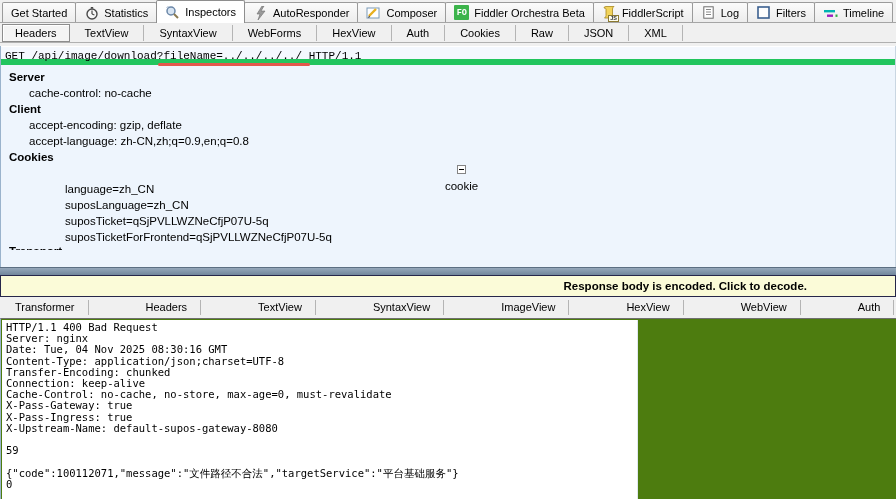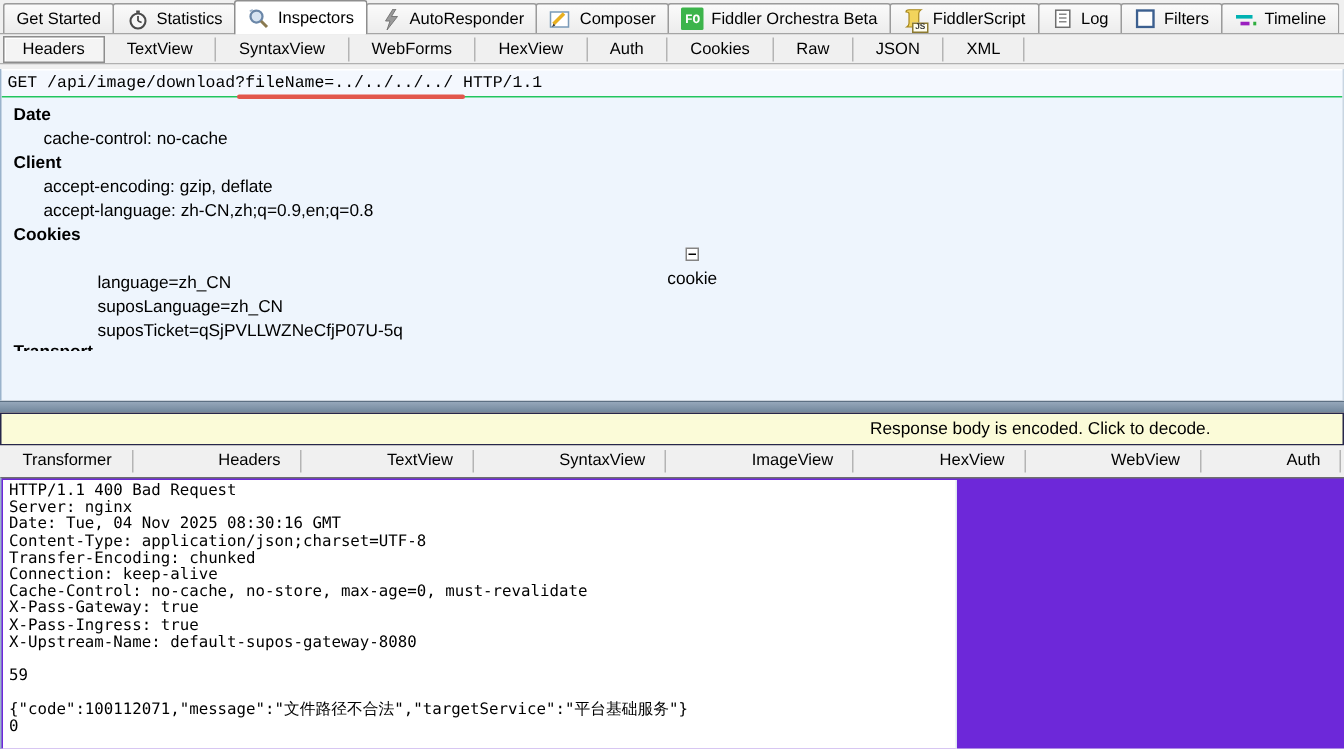--- a/index.html
+++ b/index.html
@@ -36,21 +36,21 @@
           border-right:1px solid #b4b4b4; white-space:nowrap; cursor:default; }
   .stab.sel { border:1px solid #8d8d8d; background:#f4f4f4; height:18px;
               line-height:17px; box-shadow:inset 1px 1px 0 #ffffff; padding:0 12px; }
   .gap3 { height:3px; background:#f0f0f0; }
 
   
   .reqpanel { height:221px; background:#eef5fd; border-left:1px solid #9ab3cc;
               border-right:1px solid #c9d6e2; position:relative; overflow:hidden; }
   .ptitle { height:16px; background:linear-gradient(#a8a9aa,#969798); color:#fff;
             font-weight:bold; font-size:11.5px; line-height:16px; padding-left:6px; }
-  .reqline { height:19px; background:#f4f8fe; border-bottom:1px solid #22c55e;
+  .reqline { height:19px; background:#f4f8fe; border-bottom:6px solid #22c55e;
              border-top:1px solid #ffffff; font-family:"Liberation Mono", monospace;
              font-size:11px; line-height:18px; padding-left:4px; position:relative;
              white-space:pre; }
   .red-underline { position:absolute; left:157px; top:16px; width:152px; height:3px;
                    border-radius:2px; background:#e2574c; }
   .tree { padding-top:4px; font-size:11.5px; }
   .sec   { font-weight:bold; padding-left:8px;  height:16px; line-height:16px; }
   .itm   { padding-left:28px; height:16px; line-height:16px; }
   .child { padding-left:64px; height:16px; line-height:16px; }
   .node  { padding-left:27px; height:16px; display:flex; align-items:center; gap:6px;flex-direction:column; }
@@ -59,33 +59,33 @@
   .minusbox::after { content:""; position:absolute; left:1px; right:1px; top:3px;
                      height:1px; background:#000; }
   .clipped { height:5px; overflow:hidden; font-weight:bold; padding-left:8px;
              font-size:11.5px; line-height:12px; }
 
   
   .splitter { height:8px; background:linear-gradient(#95a7ba,#71869b);
               border-top:1px solid #5c6f82; cursor:ns-resize; }
   .banner { height:22px; background:#fbfbd8; border:1px solid #26264a;
             display:flex; align-items:center; justify-content:flex-end;
-            padding-right:88px; font-size:11.5px; cursor:pointer; }
+            padding-right:88px; font-size:11.5px; cursor:pointer;font-weight:bold; }
 
   
   .row3 { height:21px; display:flex; align-items:center; padding-left:2px;
           background:#f0f0f0;gap:44px; }
   .rtab { font-size:11px; padding:0 13px; height:15px; line-height:15px;
           border-right:1px solid #b4b4b4; white-space:nowrap; cursor:default; }
   .rtab.sel { border:1px solid #8a8a8a; height:19px; line-height:18px;
               outline:1px dotted #666; outline-offset:-4px; padding:0 11px;
               background:#f2f2f2; }
 
   
-  .resppanel { height:182px; position:relative; background:#6d28d9;
+  .resppanel { height:182px; position:relative; background:#4d7c0f;
                border-top:1px solid #6f6f6f; border-left:1px solid #9ab3cc; }
   .respbox { position:absolute; left:1px; top:1px; bottom:0; width:636px;
              background:#fff; border-right:1px solid #dfe7f0; }
   .respbox pre { margin:0; padding:2px 0 0 4px;
                  font-family:"DejaVu Sans Mono", monospace;
                  font-size:10.5px; line-height:11.2px; white-space:pre; }
   svg { display:block; }
 </style>
 </head>
 <body>
@@ -190,33 +190,34 @@
     <span class="stab">Raw</span>
     <span class="stab">JSON</span>
     <span class="stab">XML</span>
   </div>
 
   <div class="gap3"></div>
 
   <div class="reqpanel">
     <div class="reqline"><span>GET /api/image/download?fileName=../../../../ HTTP/1.1</span><span class="red-underline"></span></div>
     <div class="tree">
-      <div class="sec">Date</div>
+      <div class="sec">Server</div>
       <div class="itm">cache-control: no-cache</div>
       <div class="sec">Client</div>
       <div class="itm">accept-encoding: gzip, deflate</div>
       <div class="itm">accept-language: zh-CN,zh;q=0.9,en;q=0.8</div>
       <div class="sec">Cookies</div>
       <div class="node">
         <span class="minusbox"></span>
         <span>cookie</span>
       </div>
       <div class="child">language=zh_CN</div>
       <div class="child">suposLanguage=zh_CN</div>
       <div class="child">suposTicket=qSjPVLLWZNeCfjP07U-5q</div>
+      <div class="child">suposTicketForFrontend=qSjPVLLWZNeCfjP07U-5q</div>
       <div class="clipped">Transport</div>
     </div>
   </div>
 
   <div class="splitter"></div>
 
   <div class="banner">
     <span>Response body is encoded. Click to decode.</span>
   </div>
 

